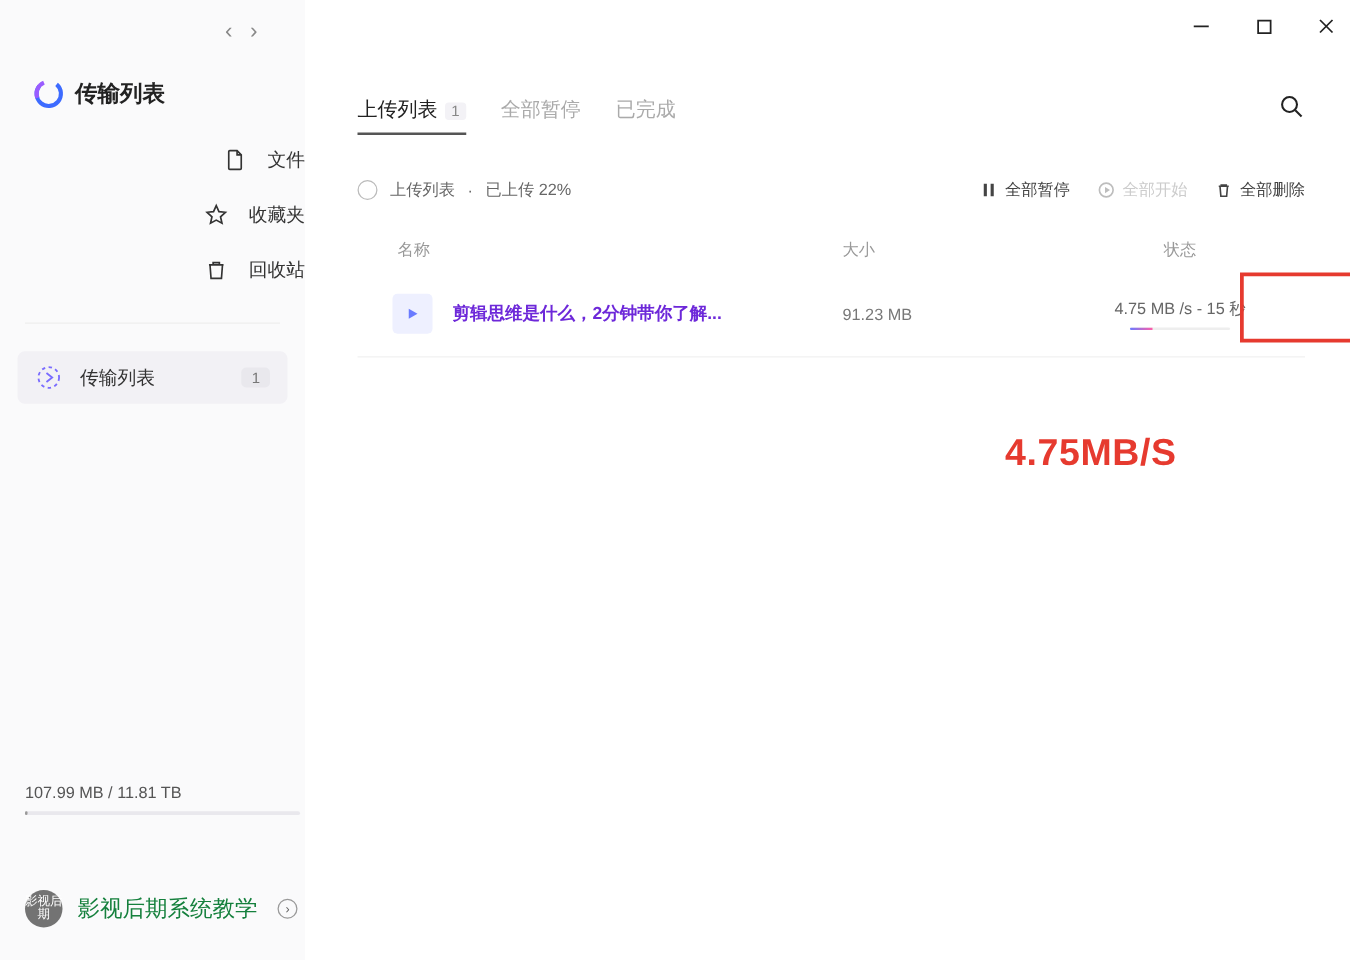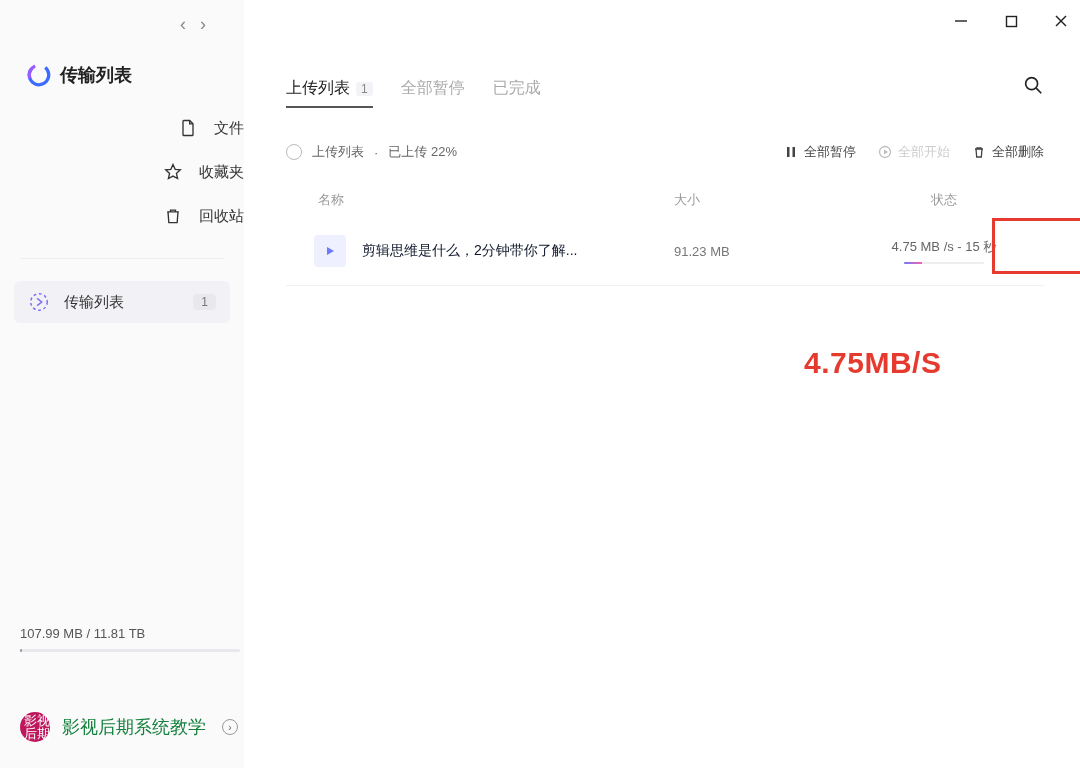--- a/index.html
+++ b/index.html
@@ -15,21 +15,21 @@
 .menu-item svg { width: 20px; height: 20px; }
 .divider { height: 1px; background: #eee; margin: 32px 20px 0 20px; }
 .transfer-item { display: flex; align-items: center; margin: 22px 14px 0 14px; background: #f2f1f5; border-radius: 6px; padding: 10px 14px; }
 .transfer-item .ti-icon { width: 22px; height: 22px; display: flex; align-items: center; justify-content: center; }
 .transfer-item .ti-label { margin-left: 14px; font-size: 15px; color: #333; flex: 1; }
 .transfer-item .ti-badge { background: #e9e8ed; color: #777; font-size: 12px; border-radius: 4px; padding: 1px 8px; }
 .storage { position: absolute; bottom: 116px; left: 20px; right: 4px; font-size: 13px; color: #555; }
 .storage-bar { height: 3px; background: #e9e8ed; border-radius: 2px; margin-top: 8px; position: relative; }
 .storage-bar::after { content: ""; position: absolute; left: 0; top: 0; height: 100%; width: 1%; background: #999; border-radius: 2px; }
 .user-block { position: absolute; bottom: 26px; left: 20px; display: flex; align-items: center; gap: 12px; }
-.avatar { width: 30px; height: 30px; border-radius: 50%; background: #be185d; color: #fff; font-size: 13px; display: flex; align-items: center; justify-content: center; text-align: right; line-height: 1; }
+.avatar { width: 30px; height: 30px; border-radius: 50%; background: #737373; color: #fff; font-size: 10px; display: flex; align-items: center; justify-content: center; text-align: center; line-height: 1; }
 .user-name { font-size: 18px; color: #15803d; }
 .user-arrow { width: 16px; height: 16px; border: 1px solid #999; border-radius: 50%; color: #666; font-size: 10px; display: inline-flex; align-items: center; justify-content: center; margin-left: 4px; }
 
 .main { flex: 1; position: relative; padding: 0 36px 0 42px; }
 .win-controls { position: absolute; top: 12px; right: 10px; display: flex; gap: 32px; color: #333; align-items: center; }
 .win-controls span { font-size: 14px; cursor: pointer; display: inline-flex; width: 18px; height: 18px; align-items: center; justify-content: center; }
 .tabs { display: flex; align-items: center; margin-top: 78px; gap: 28px; position: relative; }
 .tab { font-size: 16px; color: #aaa; cursor: pointer; position: relative; padding-bottom: 8px; display: flex; align-items: center; gap: 6px; }
 .tab.active { color: #222; font-weight: 500; }
 .tab.active::after { content: ""; position: absolute; left: 0; right: 0; bottom: -1px; height: 2px; background: #555; }
@@ -46,21 +46,21 @@
 .lh-btn.disabled { color: #ccc; cursor: default; }
 .lh-btn.disabled svg { opacity: .35; }
 
 .columns { display: flex; margin-top: 30px; font-size: 13px; color: #999; padding-left: 32px; }
 .col-name { flex: 1; }
 .col-size { width: 170px; }
 .col-status { width: 200px; text-align: center; }
 
 .row { display: flex; align-items: center; margin-top: 18px; padding: 8px 0 18px 0; border-bottom: 1px solid #f1f1f1; }
 .row-icon { width: 32px; height: 32px; background: #eef0ff; border-radius: 4px; display: flex; align-items: center; justify-content: center; margin-left: 28px; margin-right: 16px; }
-.row-name { flex: 1; font-size: 14px; color: #0f172a; }
+.row-name { flex: 1; font-size: 14px; color: #6d28d9; font-weight: bold; }
 .row-size { width: 170px; font-size: 13px; color: #777; }
 .row-status { width: 200px; text-align: center; position: relative; }
 .row-status-text { font-size: 13px; color: #666; }
 .row-progress { height: 2px; background: #eee; margin-top: 6px; border-radius: 2px; position: relative; overflow: hidden; width: 80px; margin-left: auto; margin-right: auto; }
 .row-progress::after { content:""; position:absolute; left:0; top:0; height:100%; width:22%; background: linear-gradient(90deg,#6a7bff,#ff5ea8); }
 .highlight-box { position: absolute; border: 3px solid #e63a2f; width: 182px; height: 56px; left: 748px; top: 218px; pointer-events: none; }
 
 .annotation { position: absolute; left: 560px; top: 346px; font-size: 30px; color: #e63a2f; font-weight: 600; pointer-events: none; letter-spacing: .5px; }
 </style>
 </head>

